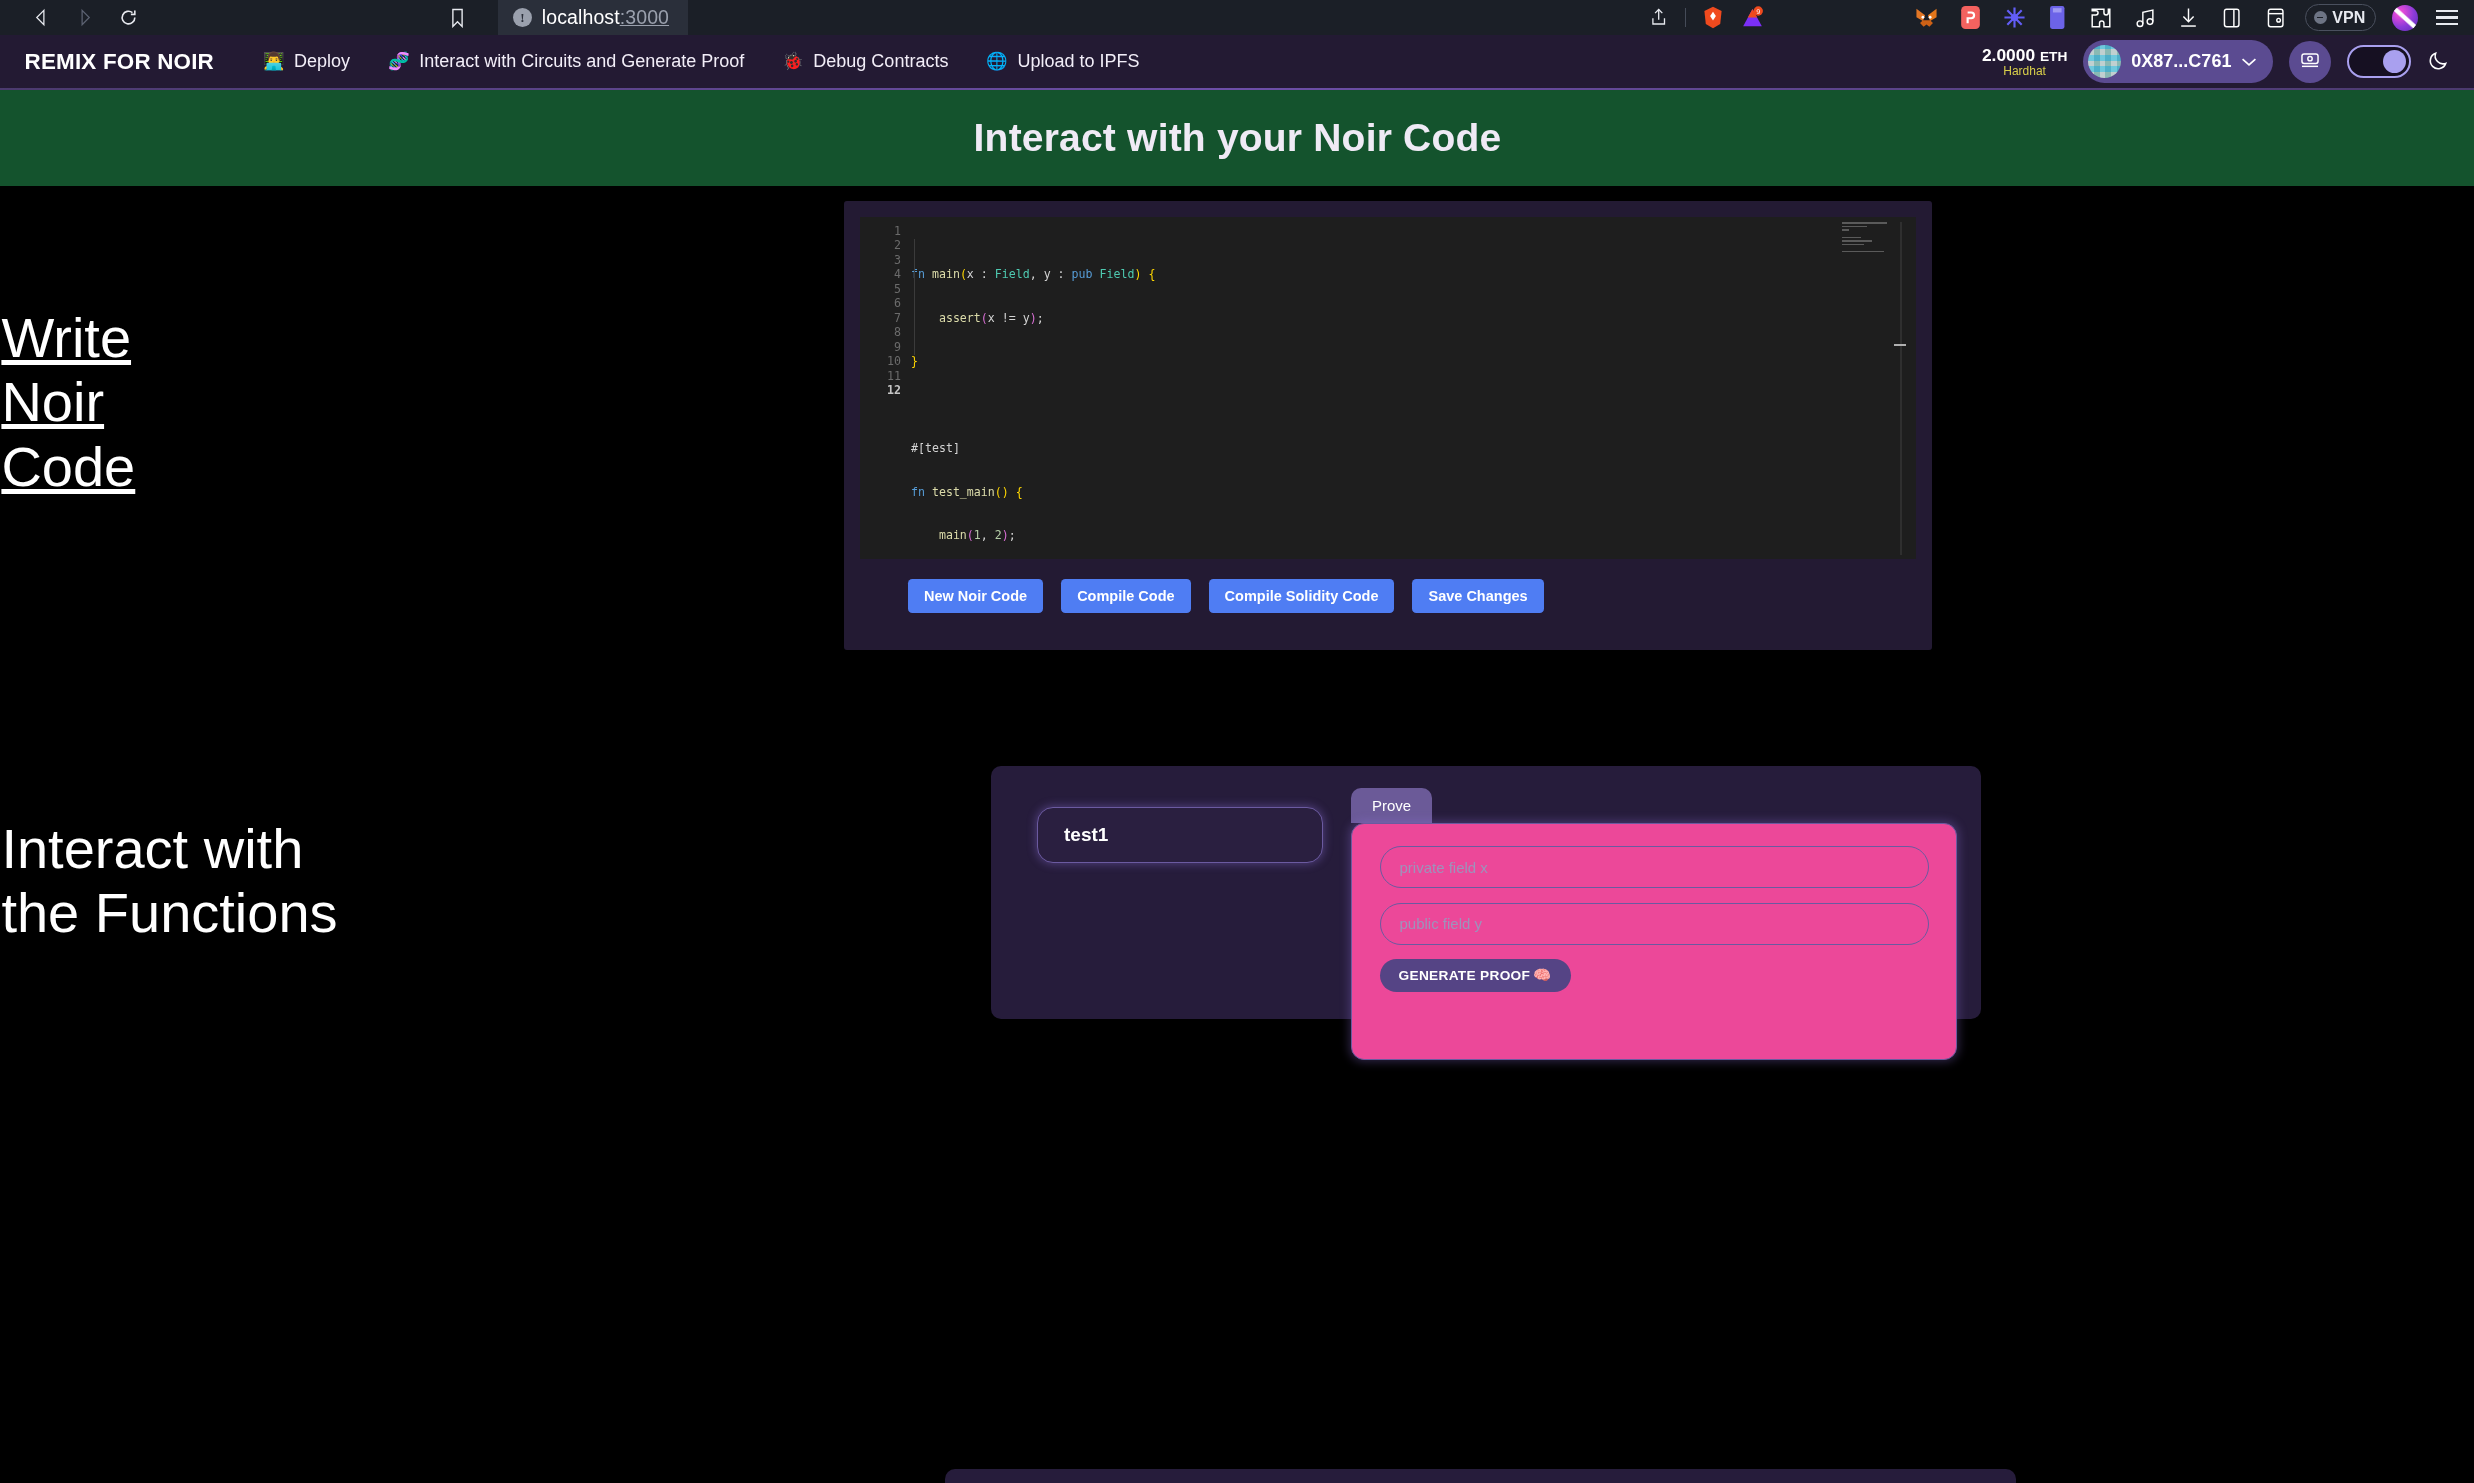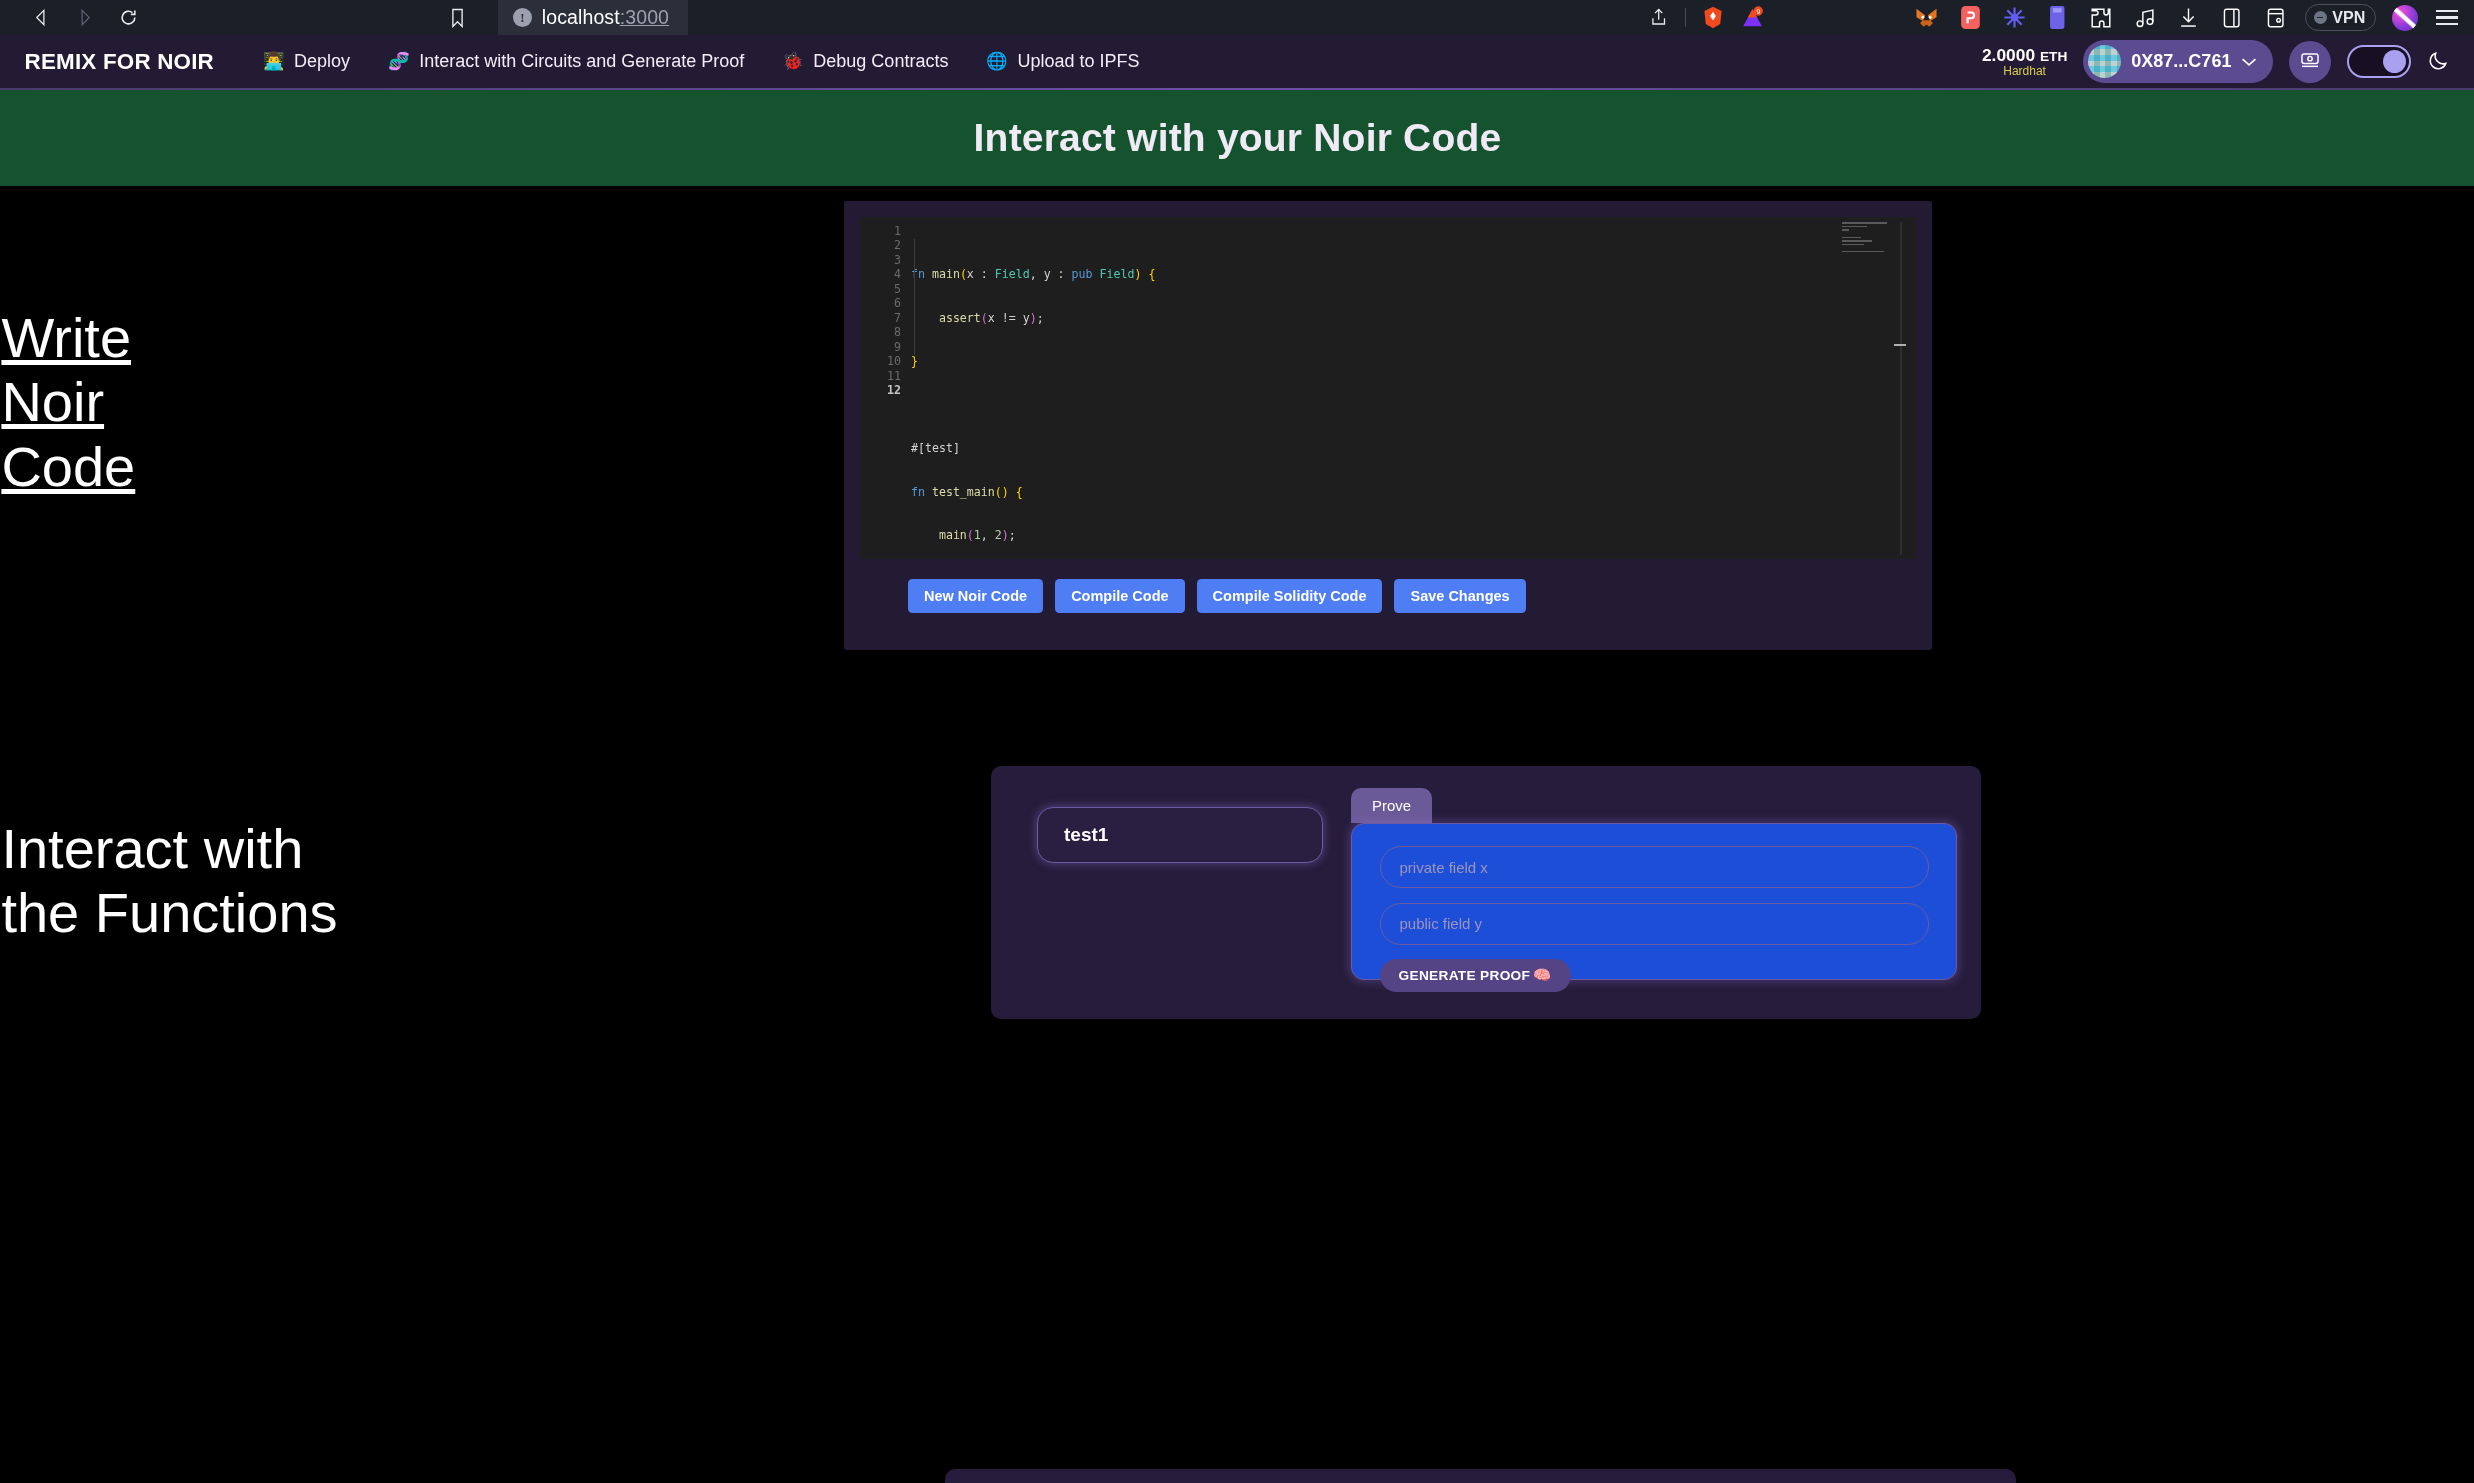--- a/index.html
+++ b/index.html
@@ -168,21 +168,21 @@
     position:absolute; right: 20px; top: 5.8px; width: 54px; height: 30px;
     opacity: .55;
   }
   .minimap i { display:block; height:1.4px; background:#8c8c8c; margin-bottom:2.2px; }
   .mm-scroll {
     position:absolute; right: 14.5px; top: 5.8px; width: 1.4px; height: 333px; background:#2f2f2f;
   }
   .mm-thumb {
     position:absolute; right: 10px; top: 127px; width: 11.6px; height: 2.9px; background:#b0b0b0;
   }
-  .btn-row { display:flex; gap: 12px; margin-top: 20px; padding-left: 48px; }
+  .btn-row { display:flex; gap: 18px; margin-top: 20px; padding-left: 48px; }
   .btn-blue {
     background:#4f7df3; color:#ffffff; border:none; border-radius: 4.3px;
     font-size: 14.5px; font-weight: 700; padding: 9.4px 16px; cursor:pointer;
     font-family:"Liberation Sans", sans-serif; white-space:nowrap;
   }
 
   
   .sec-funcs { position:relative; height: 376px; }
   .sec-funcs .side-title { position:absolute; left:0; top: 67px; }
   .funcs-panel {
@@ -199,24 +199,24 @@
     color:#ffffff; font-size: 19px; font-weight: 700; cursor:pointer;
   }
   .prove-wrap { position:absolute; left: 360px; top: 22px; width: 608px; }
   .prove-tab {
     width: 81px; height: 35px; border-radius: 10px 10px 0 0;
     background: #6b5a98; color:#ffffff;
     display:flex; align-items:center; justify-content:center;
     font-size: 15px; cursor:pointer;
   }
   .prove-body {
-    width: 606px; height: 157px;
+    width: 606px; height: 237px;
     border: 1.4px solid #6b5aa0; border-radius: 13px;
     box-shadow: 0 0 10px 1.4px rgba(150,120,230,.30);
-    background: #1d4ed8;
+    background: #ec4899;
     padding: 22px 27.5px 0 27.5px;
   }
   .pinput {
     width: 100%; height: 42px; border-radius: 723px;
     background: transparent; border: 1.4px solid #6b5aa0;
     color:#ffffff; font-size: 15px; padding: 0 19px;
     font-family:"Liberation Sans", sans-serif;
     margin-bottom: 14.5px; outline: none;
   }
   .pinput::placeholder { color: #9d93bb; }

